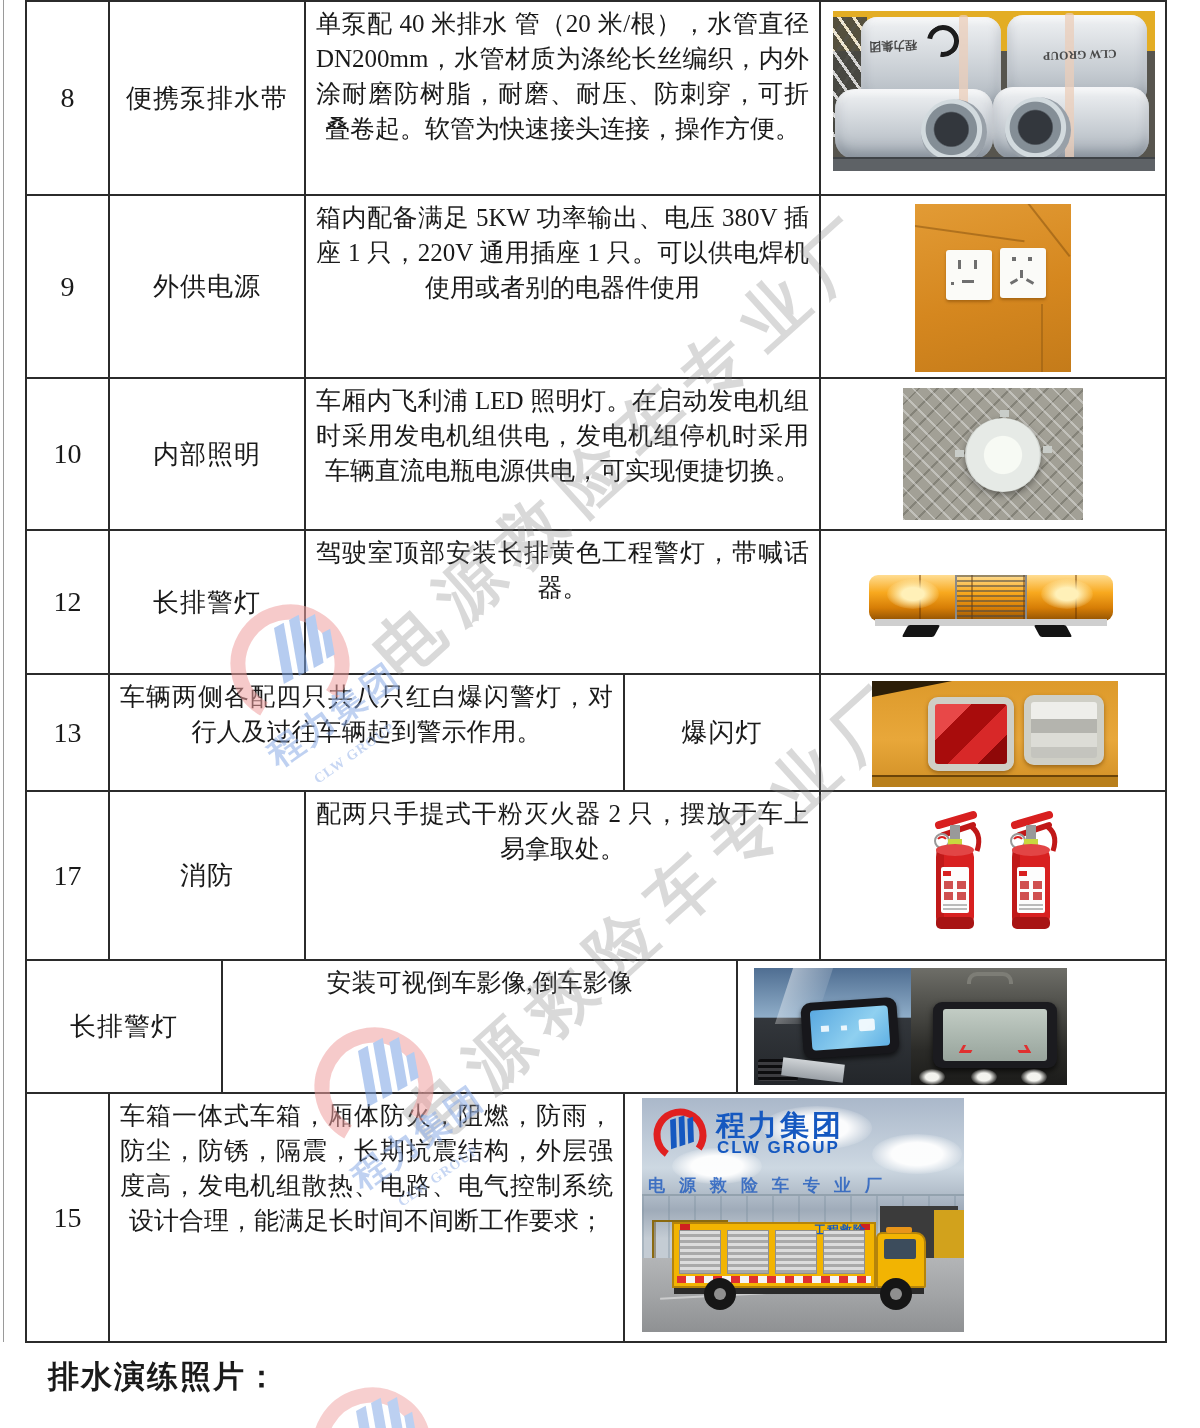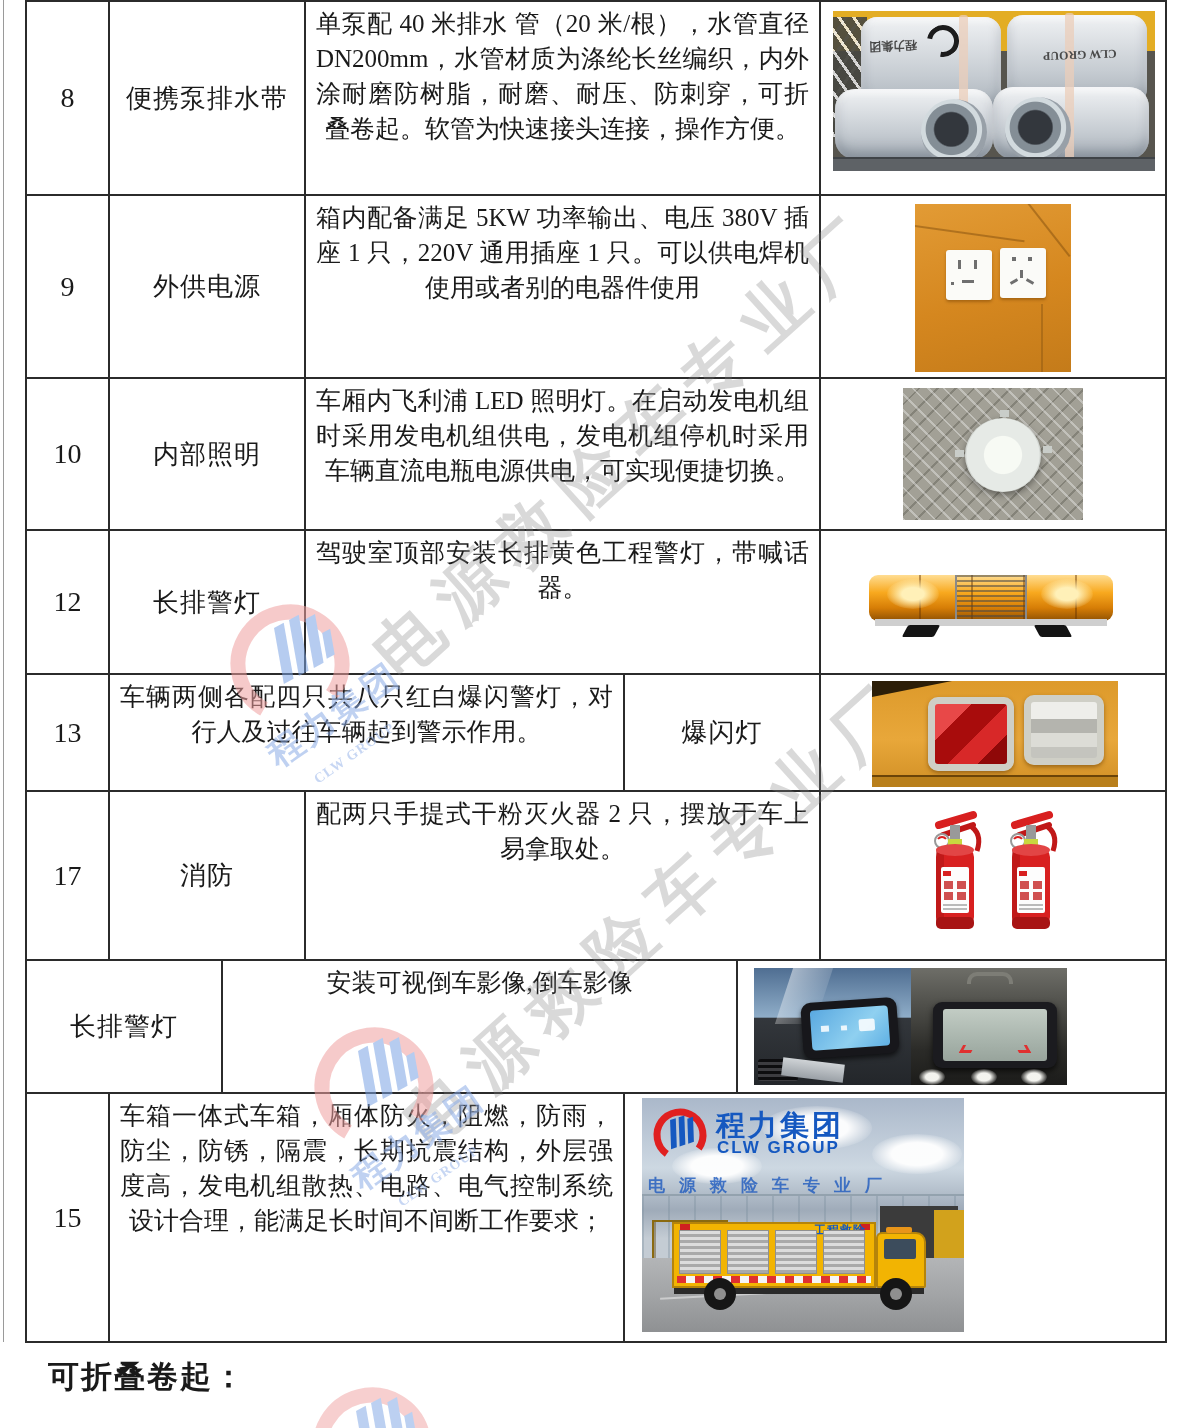--- a/index.html
+++ b/index.html
@@ -500,15 +500,15 @@
           <rect x="0" y="0" width="11" height="54" transform="skewX(-18)"></rect>
           <rect x="17" y="0" width="11" height="54" transform="skewX(-18)"></rect>
           <rect x="34" y="7" width="11" height="47" transform="skewX(-18)"></rect>
           <rect x="49" y="27" width="9" height="25" transform="skewX(-18)"></rect>
         </g>
         <text transform="translate(60,176) rotate(-35)" font-size="35" font-weight="bold" fill="#8cacE6" letter-spacing="3">程力集团</text>
       </g>
     </svg>
   </div>
 
-  <h2 class="bottom-heading">可折叠卷起：</h2>
+  <h2 class="bottom-heading">排水演练照片：</h2>
 
 </div>
 
 </body></html>

